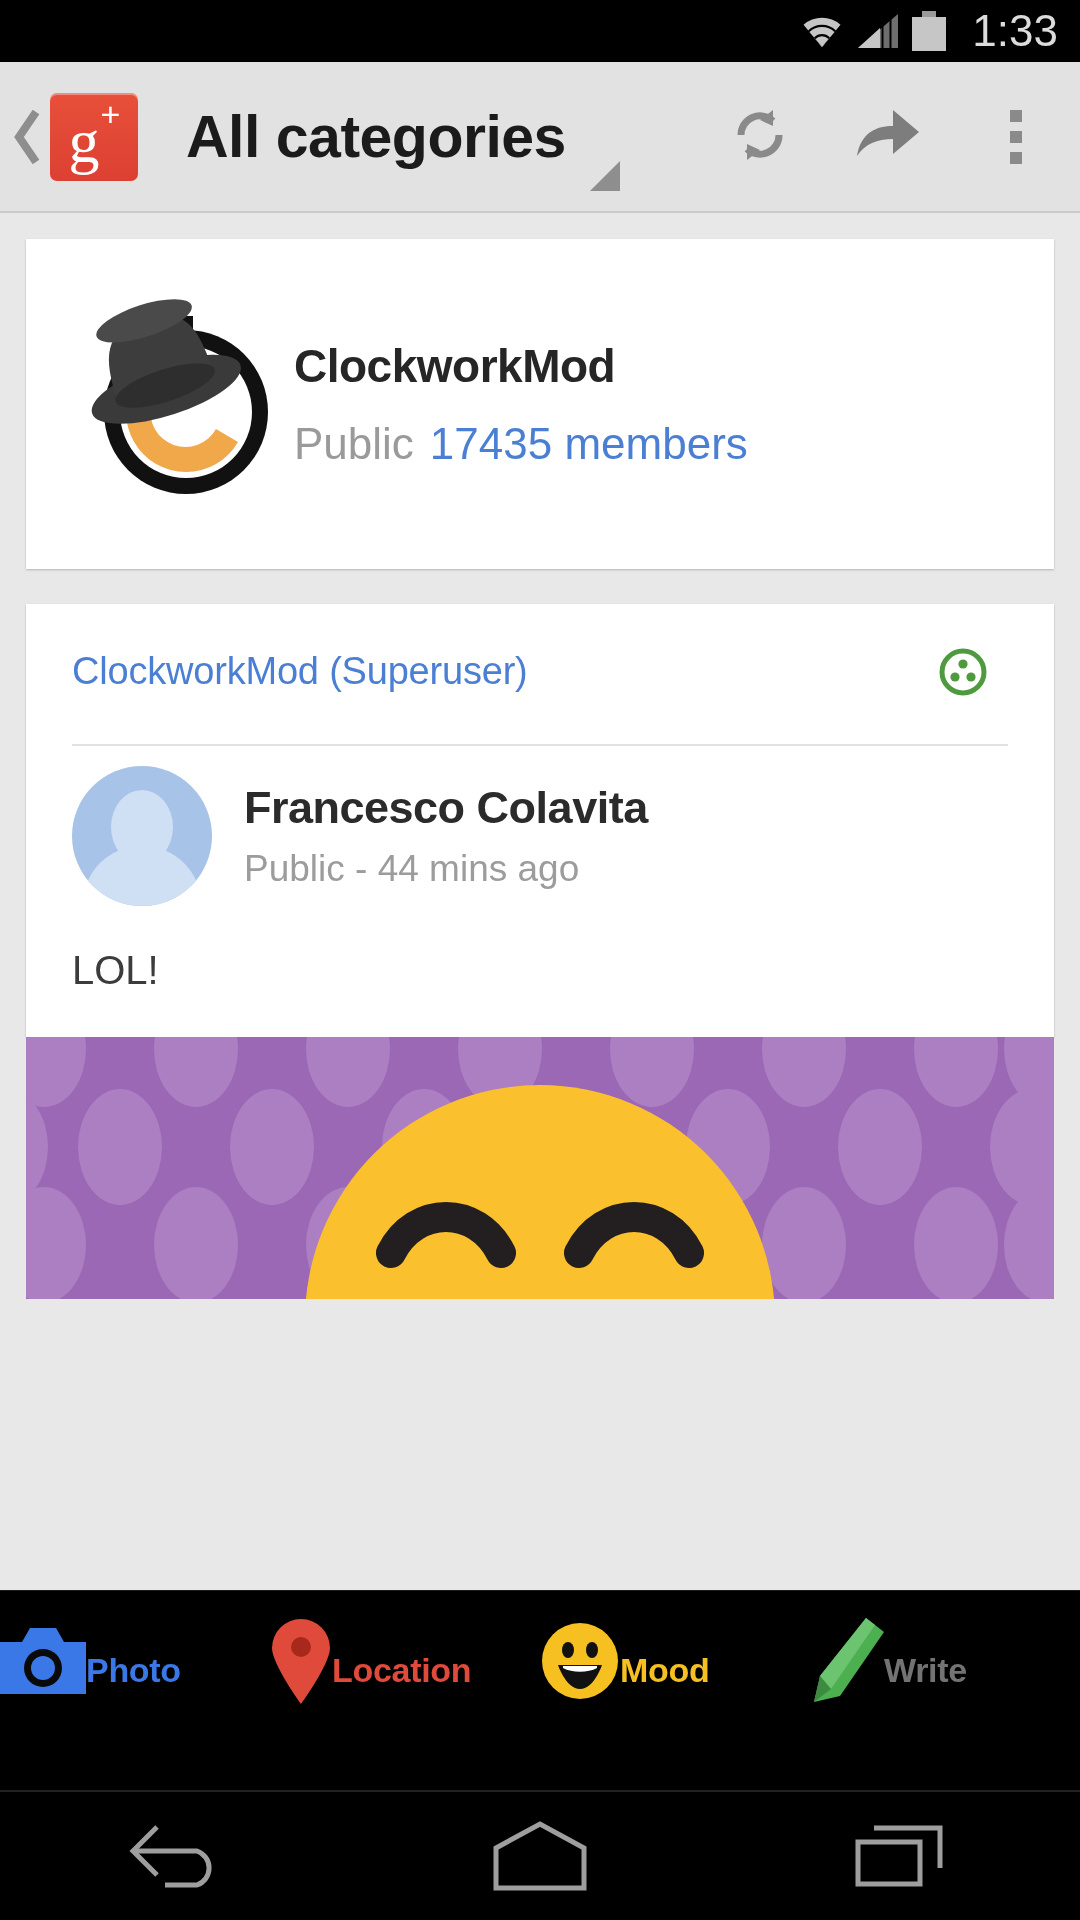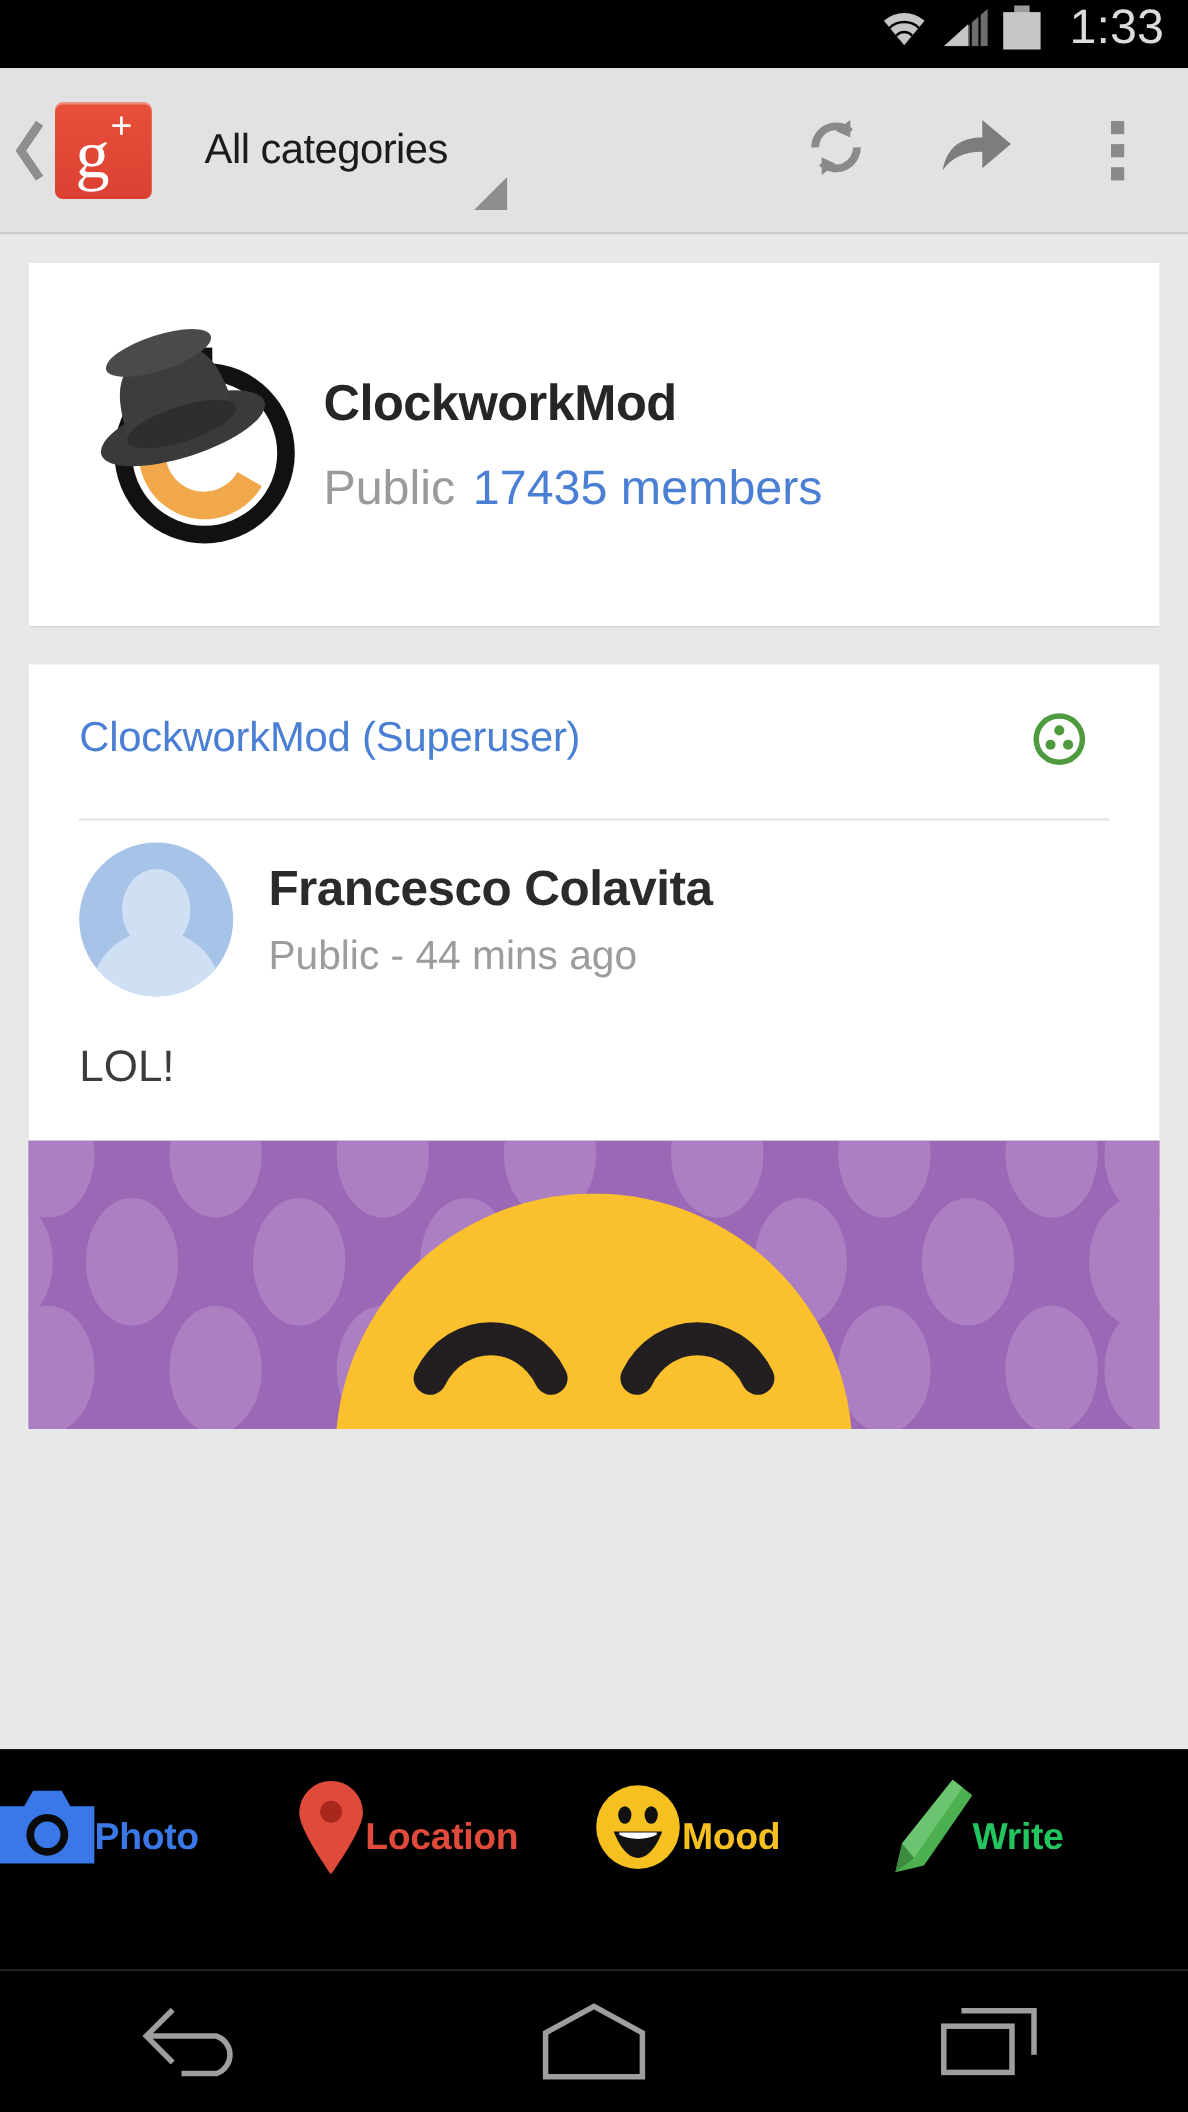--- a/index.html
+++ b/index.html
@@ -7,21 +7,21 @@
   body {
     font-family:"Liberation Sans", sans-serif;
     background:#e8e8e8;
     overflow:hidden;
     position:relative;
   }
 
   
   .statusbar{
     position:absolute; top:0; left:0; width:1080px; height:62px;
-    background:#000; display:flex; align-items:flex-start;
+    background:#000; display:flex; align-items:center;
     justify-content:flex-end; padding-right:22px;
   }
   .status-icons{ display:flex; align-items:center; gap:14px; }
   .wifi-ic{ width:44px; height:34px; position:relative; }
   .sig-ic{ width:40px; height:34px; }
   .batt-ic{ width:34px; height:40px; position:relative; }
   .batt-body{ position:absolute; bottom:0; left:0; width:34px; height:34px; background:#c6c6c6; }
   .batt-cap{ position:absolute; top:0; left:10px; width:14px; height:8px; background:#9a9a9a; }
   .clocktxt{ color:#dcdcdc; font-size:44px; letter-spacing:0px; margin-left:12px; font-weight:400; }
 
@@ -36,21 +36,21 @@
     width:88px; height:88px; margin-left:6px;
     border-radius:7px;
     background:linear-gradient(#e8503a,#dc4032);
     box-shadow:inset 0 2px 0 rgba(255,255,255,.35);
     display:flex; align-items:center; justify-content:center;
     position:relative;
   }
   .gplus{ color:#fff; font-family:"Liberation Serif", serif; font-size:62px; line-height:62px; font-weight:400; position:relative; top:-2px; }
   .gplus sup{ font-size:34px; font-family:"Liberation Sans",sans-serif; position:relative; top:-14px; left:1px; }
   .ab-title{
-    font-size:38px; color:#1b1b1b; margin-left:48px; font-weight:400;
+    font-size:59px; color:#1b1b1b; margin-left:48px; font-weight:700;
     letter-spacing:-.5px; white-space:nowrap;
   }
   .ab-caret{
     width:0; height:0; margin-left:24px; align-self:flex-end; margin-bottom:20px;
     border-left:30px solid transparent; border-bottom:30px solid #8e8e8e;
   }
   .ab-actions{ margin-left:auto; display:flex; align-items:center; }
   .ab-btn{ width:128px; height:151px; display:flex; align-items:center; justify-content:center; }
   .dots-ic{ display:flex; flex-direction:column; gap:9px; }
   .dots-ic i{ display:block; width:12px; height:12px; background:#8a8a8a; }
@@ -332,21 +332,21 @@
   </div>
 
   <div class="tb-item">
     <span class="tb-ic">
       <svg width="74" height="86" viewBox="0 0 74 86">
         <path d="M56 0 L74 14 L30 78 L4 84 L10 58 Z" fill="#4caf50"></path>
         <path d="M56 0 L65 7 L21 71 L10 58 Z" fill="#6dc470"></path>
         <path d="M4 84 L10 58 L21 71 Z" fill="#3d8b41"></path>
       </svg>
     </span>
-    <span class="tb-label" style="color:#22c55e">Write</span>
+    <span class="tb-label" style="color:#737373">Write</span>
   </div>
 
 </div>
 
 <div class="navbar">
   <div class="nav-btn">
     <svg width="106" height="70" viewBox="0 0 106 70">
       <path d="M30 6 L6 30 L30 54" stroke="#9e9e9e" stroke-width="5" fill="none"></path>
       <path d="M6 30 L70 30 A18 18 0 0 1 70 64 L38 64" stroke="#9e9e9e" stroke-width="5" fill="none"></path>
     </svg>

